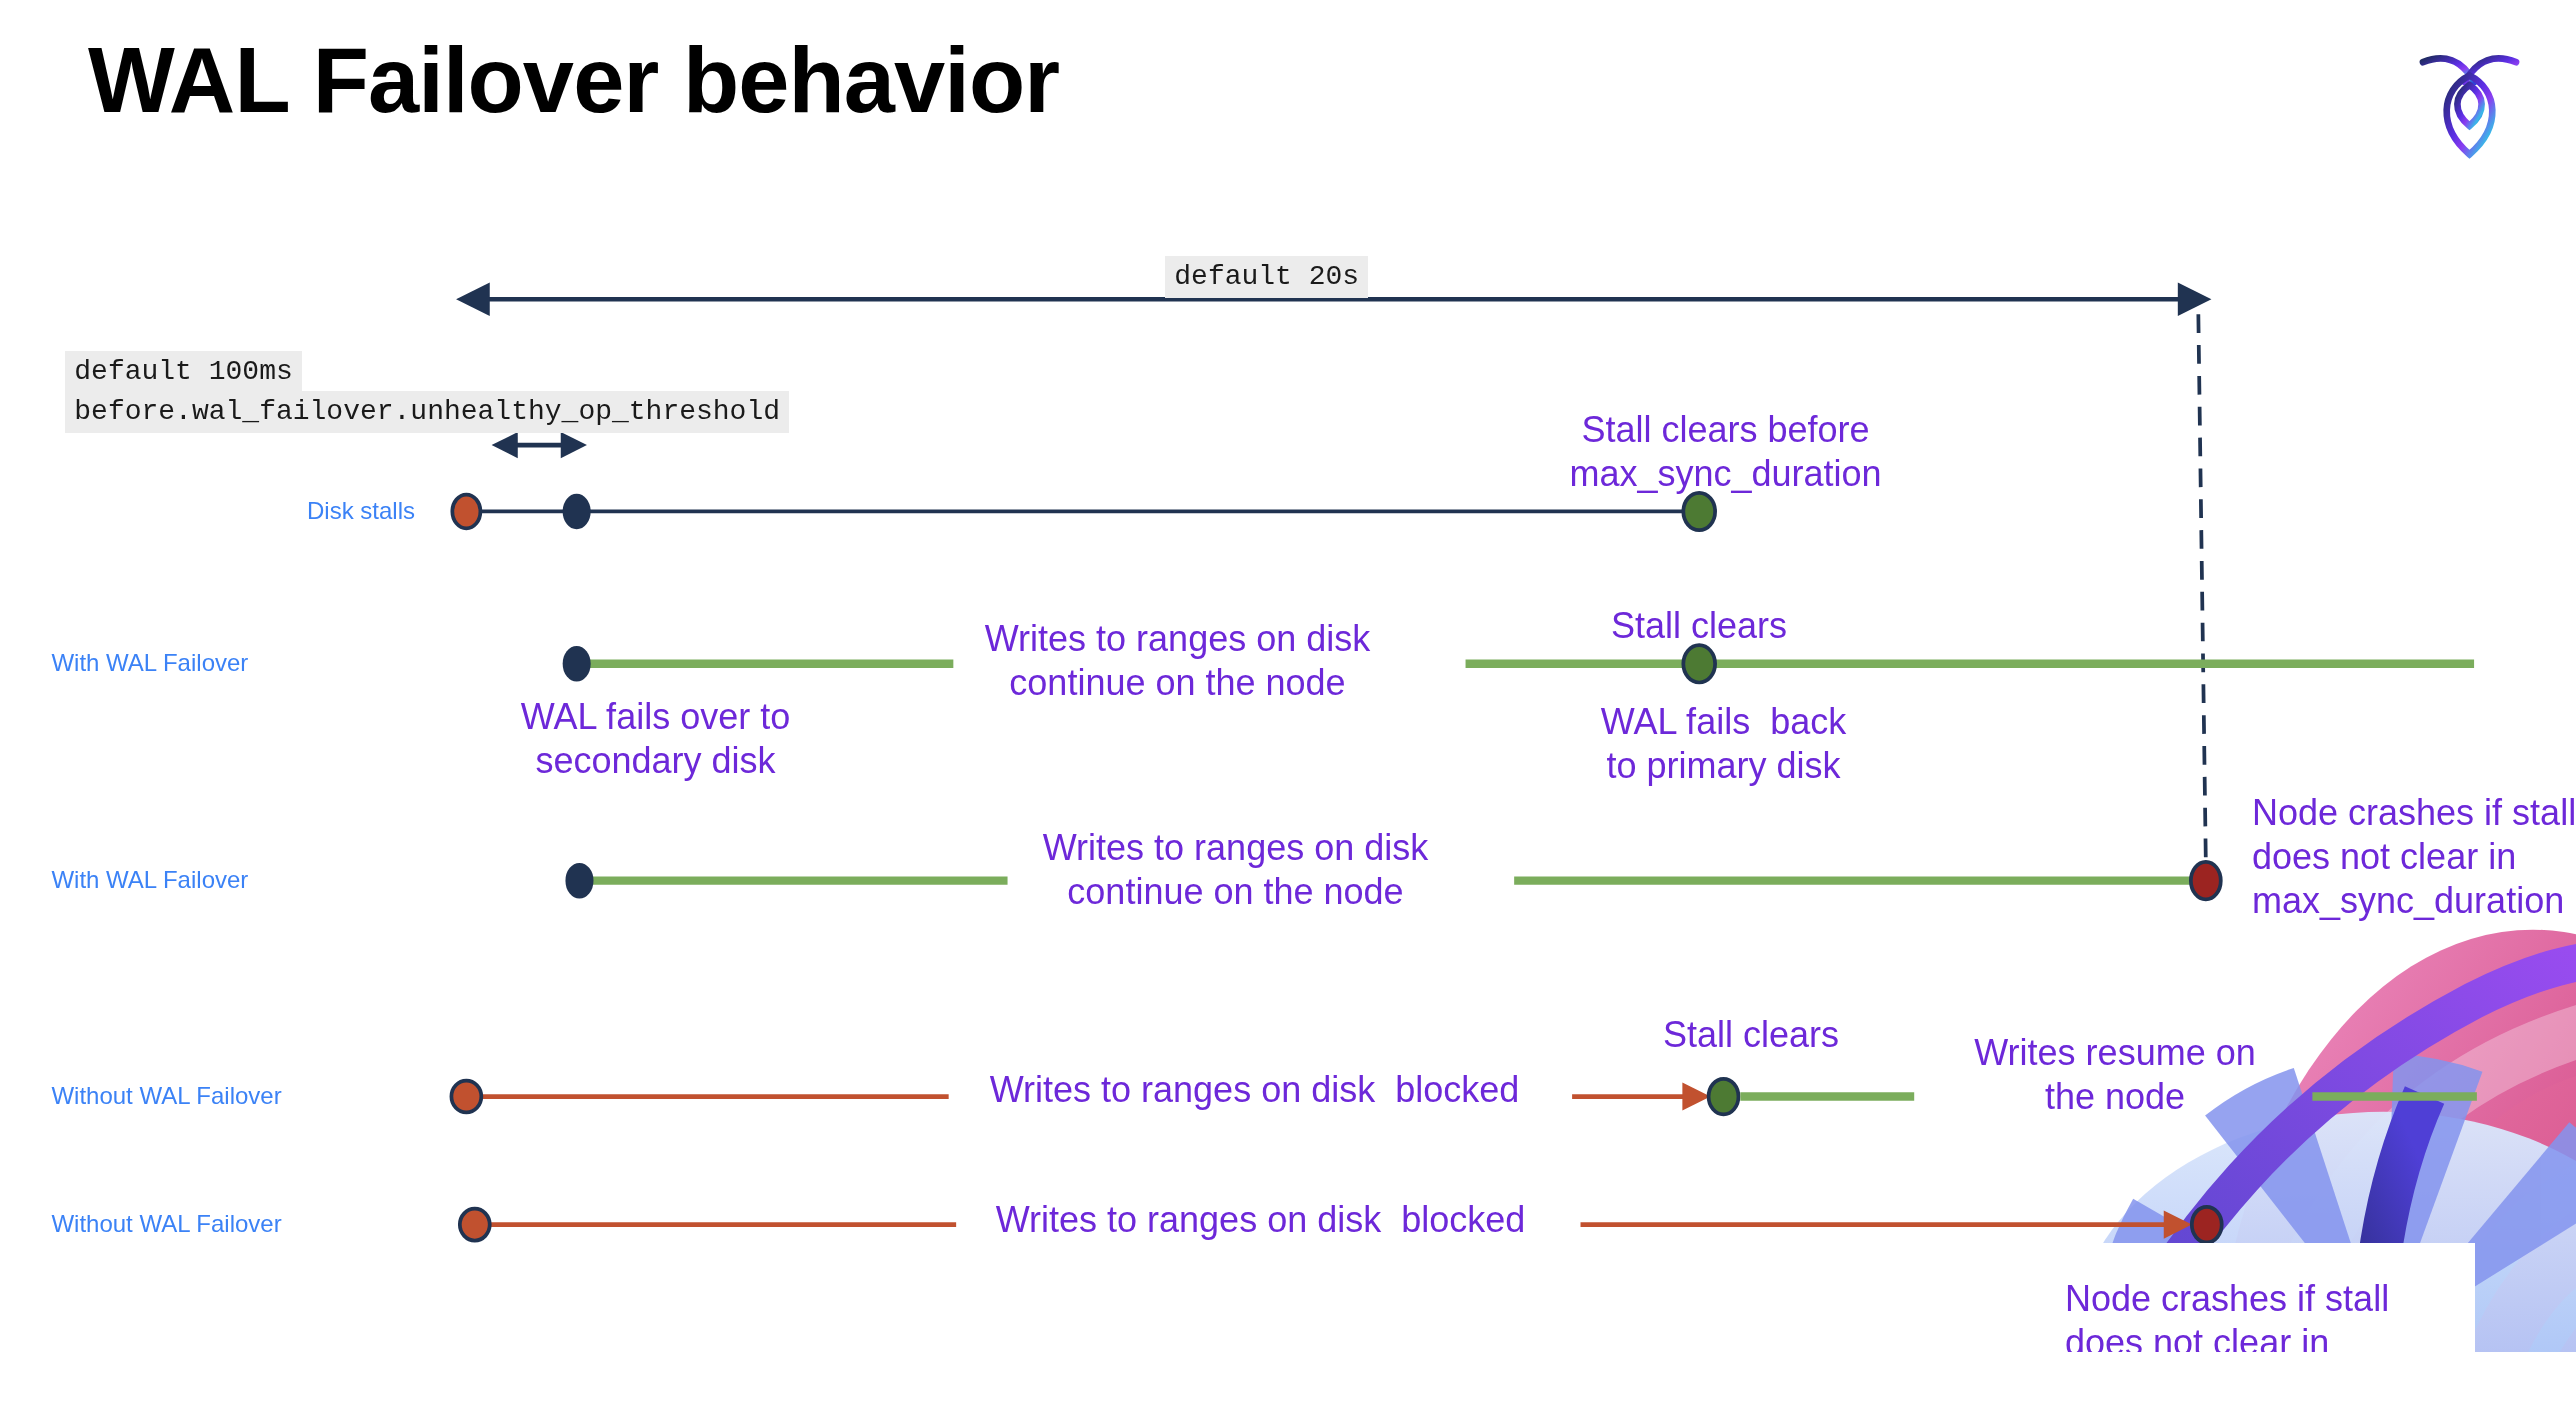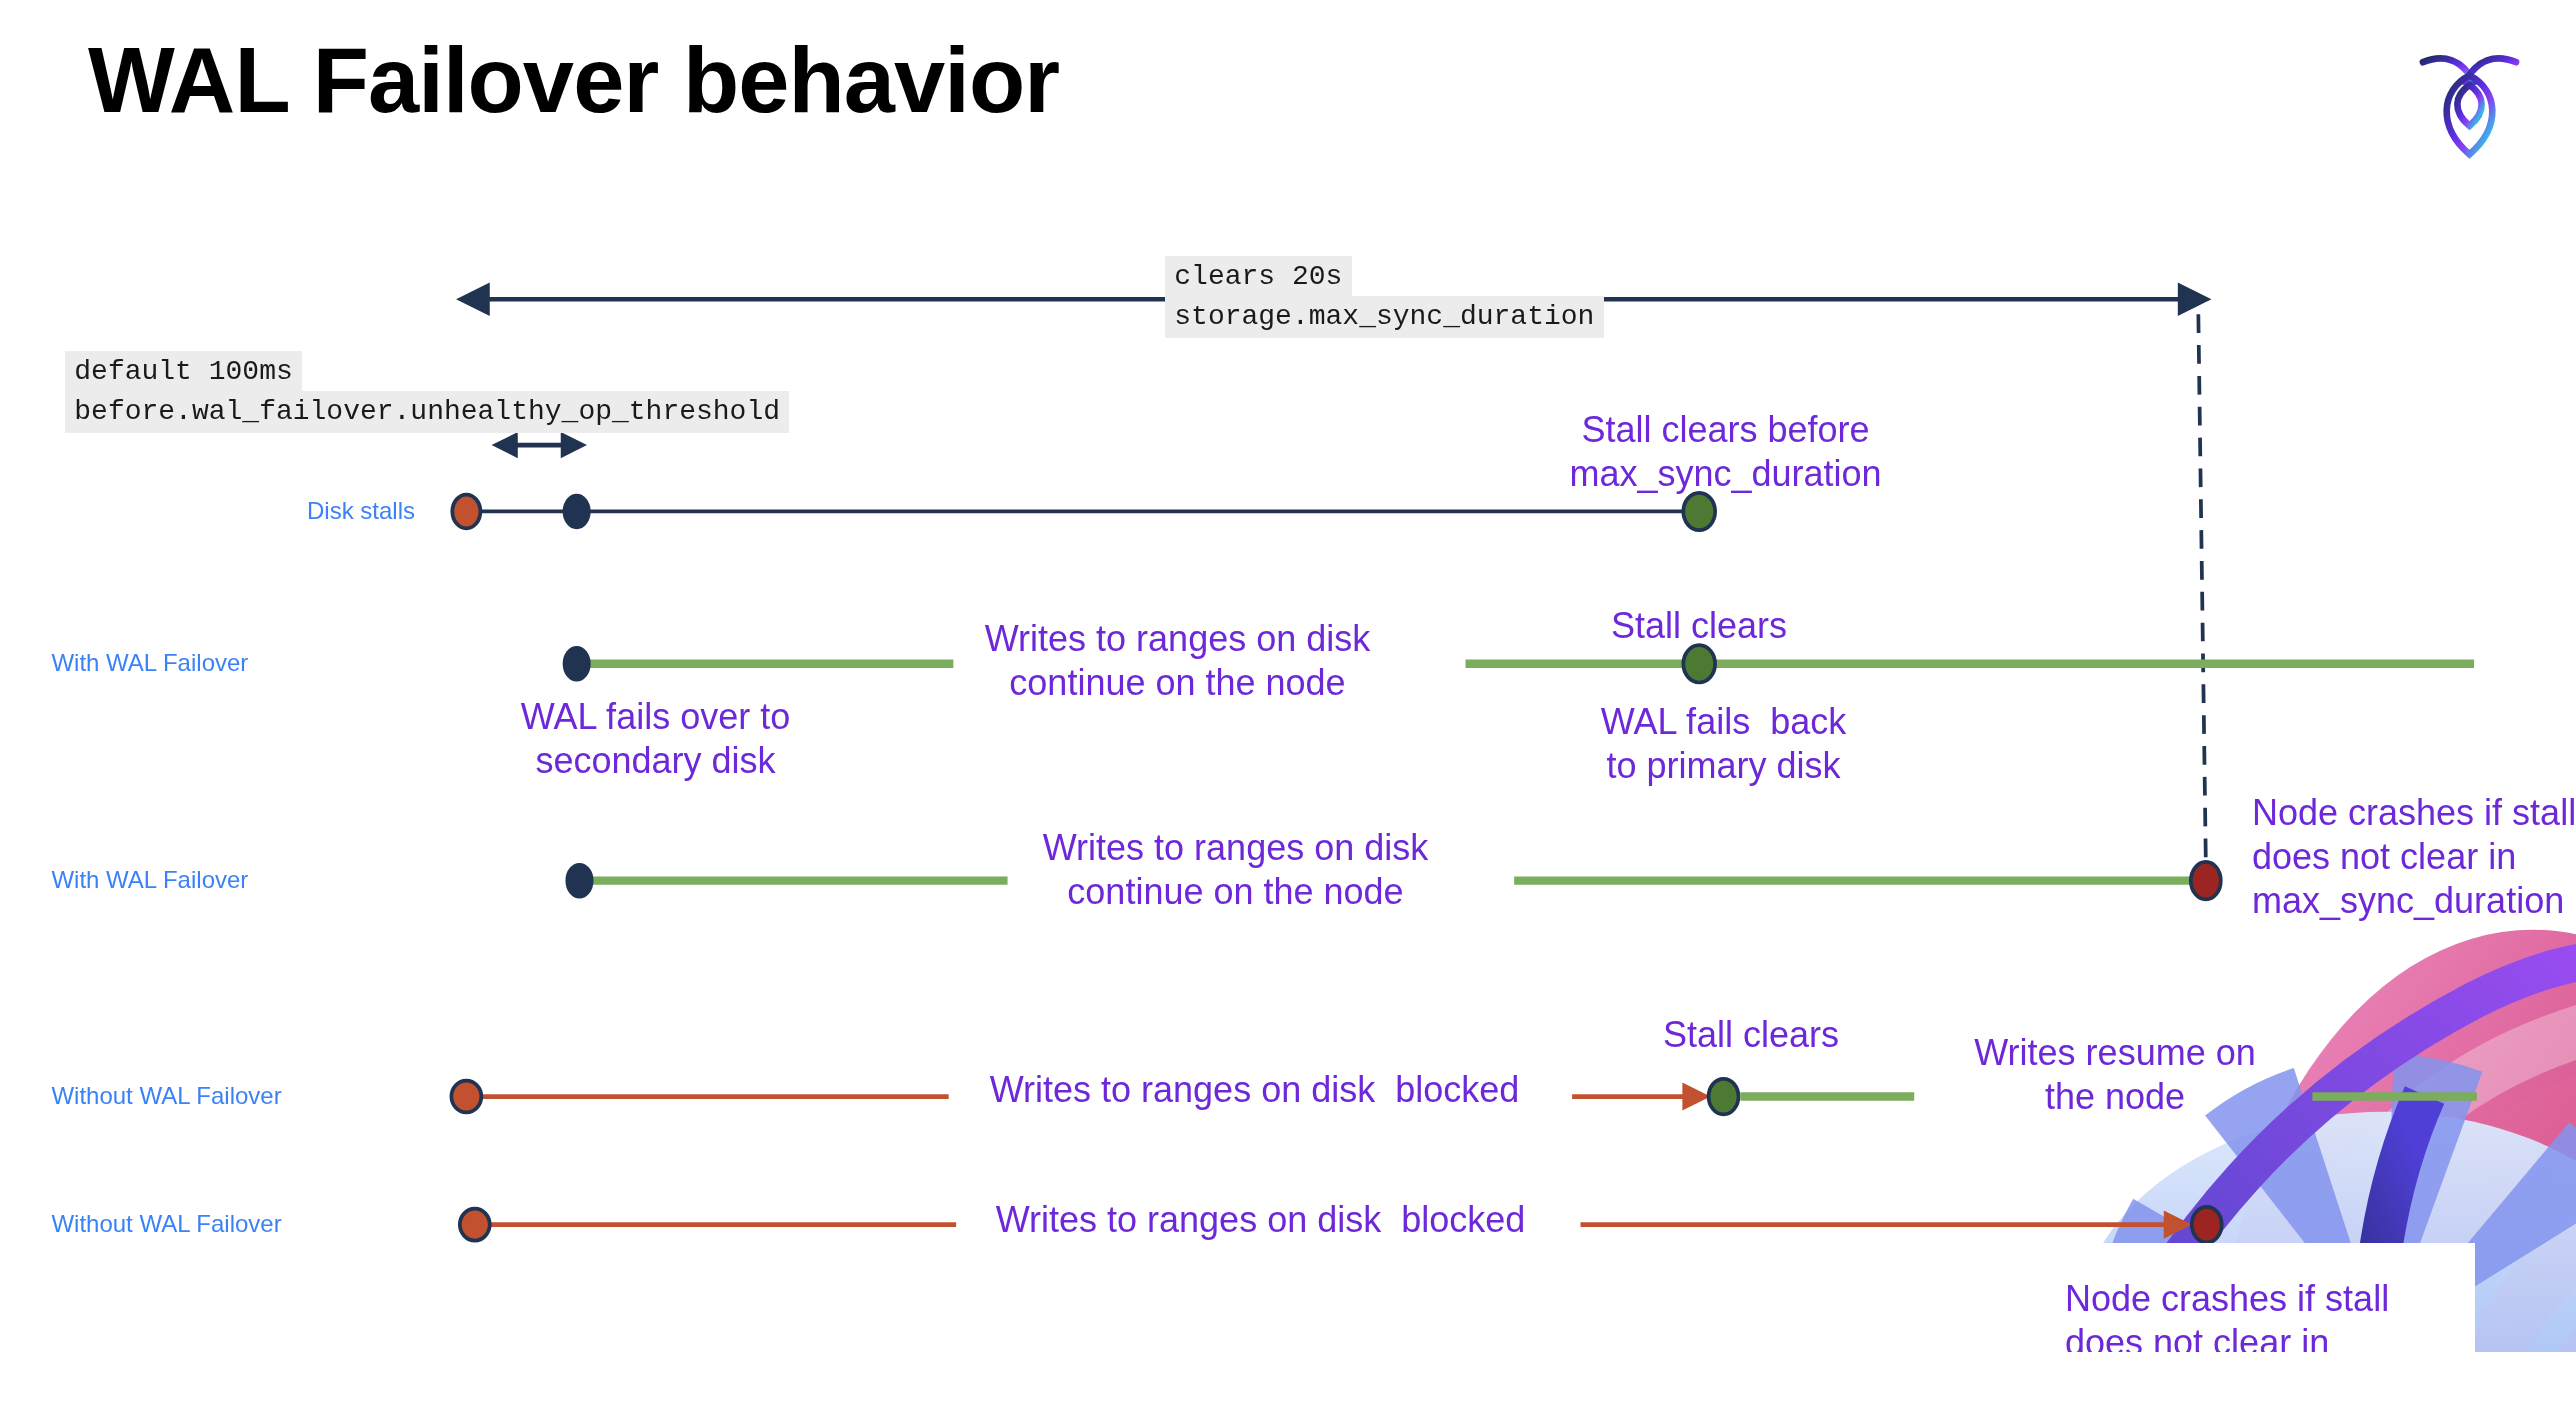--- a/index.html
+++ b/index.html
@@ -142,22 +142,21 @@
     <line x1="1832" y1="1173" x2="2018" y2="1173" stroke="#7bad5c" stroke-width="9"></line>
     <line x1="2444" y1="1173" x2="2620" y2="1173" stroke="#7bad5c" stroke-width="9"></line>
 
     <line x1="494" y1="1310" x2="993" y2="1310" stroke="#c1512f" stroke-width="5"></line>
     <line x1="1661" y1="1310" x2="2288" y2="1310" stroke="#c1512f" stroke-width="5"></line>
     <polygon points="2315,1310 2285,1295 2285,1325" fill="#c1512f"></polygon>
     <ellipse cx="478" cy="1310" rx="16" ry="17" fill="#c1512f" stroke="#203351" stroke-width="4"></ellipse>
     <ellipse cx="2331" cy="1310" rx="16" ry="19" fill="#9c2421" stroke="#203351" stroke-width="4"></ellipse>
   </svg>
 
-  <div class="code" style="left:1137px;top:256px;">clears 20s</div>
-  <div class="code" style="left:1137px;top:296px;">storage.max_sync_duration</div>
+  <div class="code" style="left:1137px;top:256px;">default 20s</div>
   <div class="code" style="left:37px;top:351px;">default 100ms</div>
   <div class="code" style="left:37px;top:391px;">before.wal_failover.unhealthy_op_threshold</div>
 
   <div class="text-layer">
     <div class="rowlabel" style="left:107px;top:489px;width:280px;text-align:right;">Disk stalls</div>
     <div class="rowlabel" style="left:23.4px;top:641px;">With WAL Failover</div>
     <div class="rowlabel" style="left:23.4px;top:858px;">With WAL Failover</div>
     <div class="rowlabel" style="left:23.4px;top:1074px;">Without WAL Failover</div>
     <div class="rowlabel" style="left:23.4px;top:1202px;">Without WAL Failover</div>
 

